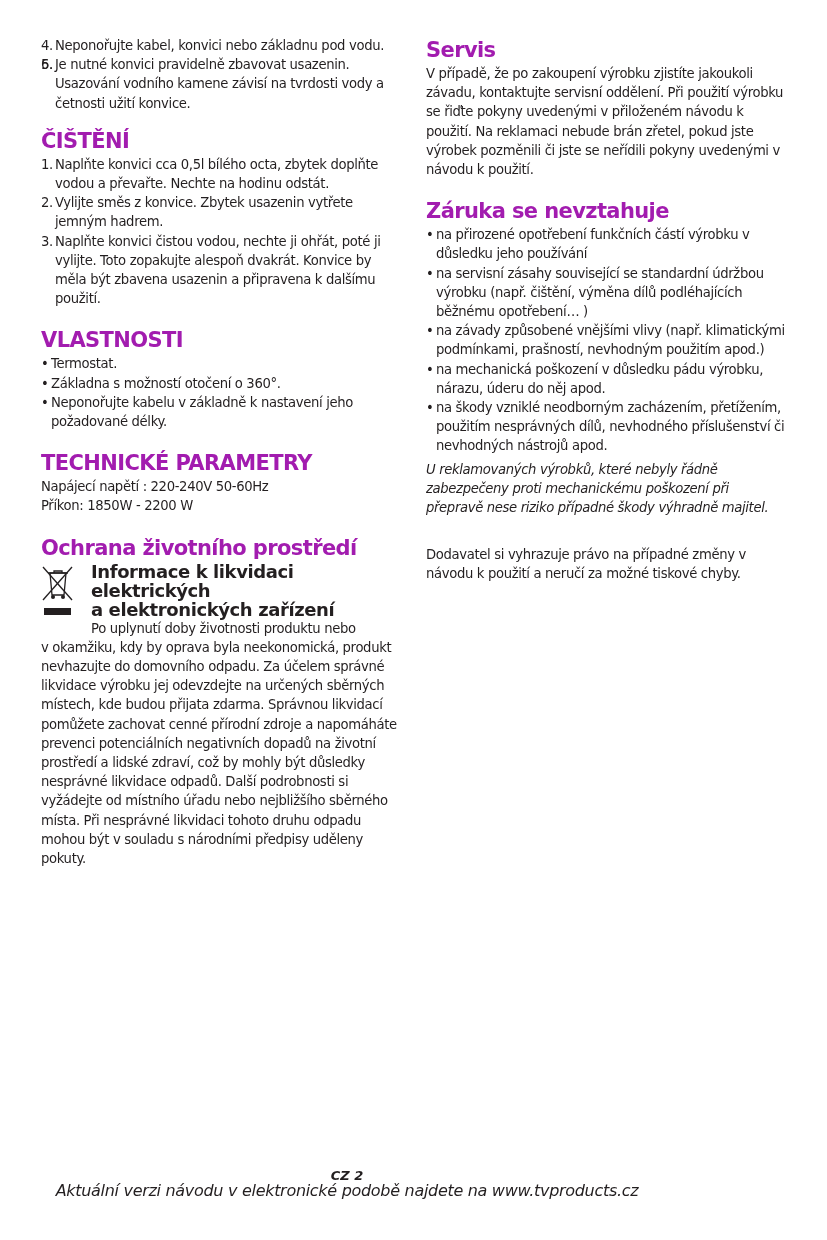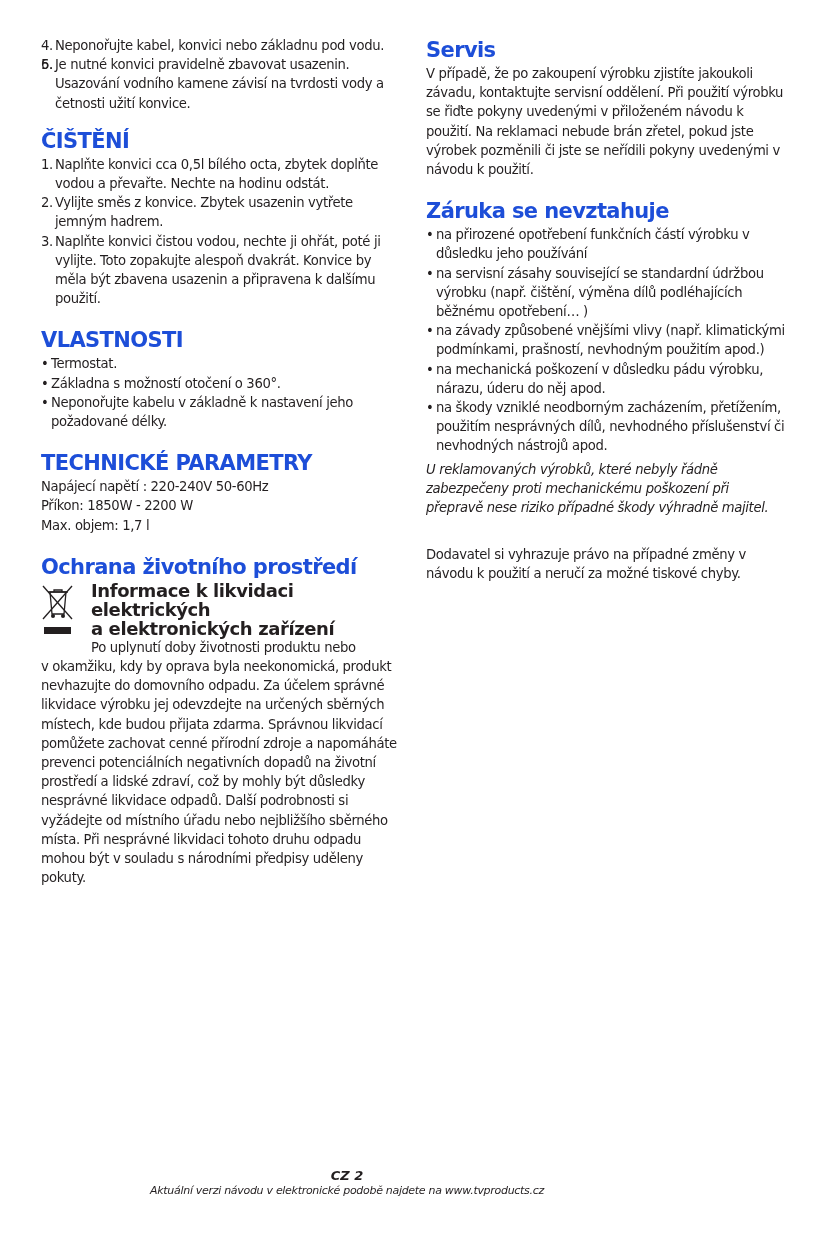--- a/index.html
+++ b/index.html
@@ -6,36 +6,36 @@
   body {
     width: 827px; height: 1240px; position: relative; overflow: hidden;
     font-family: "DejaVu Sans", sans-serif; color: #231f20;
   }
   .col { position: absolute; top: 36px; }
   .col-left { left: 41px; width: 362px; }
   .col-right { left: 426px; width: 362px; }
   .txt { font-size: 13.2px; line-height: 19.2px; letter-spacing: -0.35px; }
   h2 {
     margin: 0; font-family: "DejaVu Sans", sans-serif; font-weight: bold;
-    font-size: 21px; line-height: 28px; letter-spacing: -0.6px; color: #1d4ed8;
+    font-size: 21px; line-height: 28px; letter-spacing: -0.6px; color: #a21caf;
   }
   ol, ul { margin: 0; padding: 0; list-style: none; }
   .num-item { position: relative; padding-left: 14px; }
   .num-item .n { position: absolute; left: 0; top: 0; }
   .bul-item { position: relative; padding-left: 10px; }
   .bul-item .b { position: absolute; left: 0; top: 0; }
   .sec { margin-top: 16px; }
   .gap-sm { margin-top: 4px; font-style: italic; }
   p { margin: 0; }
   .weee { display: flex; align-items: flex-start; }
   .weee-icon { width: 34px; height: 54px; flex: none; margin-right: 16px; margin-top: 2px; }
   .weee-head { font-weight: bold; font-size: 18px; line-height: 19px; letter-spacing: -0.4px; }
   .footer { position: absolute; left: 0; width: 694px; text-align: center; top: 1168px; }
   .footer .page { font-weight: bold; font-style: italic; font-size: 13px; line-height: 16px; }
-  .footer .note { font-style: italic; font-size: 11px; line-height: 14px; letter-spacing: -0.3px; margin-left: 0; }
+  .footer .note { font-style: italic; font-size: 16px; line-height: 14px; letter-spacing: -0.3px; margin-left: 0; }
 </style>
 </head>
 <body>
 
 <div class="col col-left txt">
 
   <ol>
     <li class="num-item"><span class="n">4.</span><span>Neponořujte kabel, konvici nebo základnu pod vodu.</span></li>
     <li class="num-item"><span class="n">5.</span></li>
     <li class="num-item"><span class="n">6.</span><span>Je nutné konvici pravidelně zbavovat usazenin. Usazování vodního kamene závisí na tvrdosti vody a četnosti užití konvice.</span></li>
@@ -56,21 +56,20 @@
       <li class="bul-item"><span class="b">•</span><span>Termostat.</span></li>
       <li class="bul-item"><span class="b">•</span><span>Základna s možností otočení o 360°.</span></li>
       <li class="bul-item"><span class="b">•</span><span>Neponořujte kabelu v základně k nastavení jeho požadované délky.</span></li>
     </ul>
   </section>
 
   <section class="sec" style="margin-top:18px">
     <h2>TECHNICKÉ PARAMETRY</h2>
     <p>Napájecí napětí : 220-240V 50-60Hz</p>
     <p>Příkon: 1850W - 2200 W</p>
-    <p>Max. objem: 1,7 l</p>
   </section>
 
   <section class="sec" style="margin-top:18px">
     <h2>Ochrana životního prostředí</h2>
     <div class="weee">
       <span class="weee-icon">
         <svg width="34" height="54" viewBox="0 0 34 54">
           <g fill="none" stroke="#231f20" stroke-width="1.3">
             <line x1="2" y1="3" x2="31" y2="36"></line>
             <line x1="31" y1="3" x2="2" y2="36"></line>

